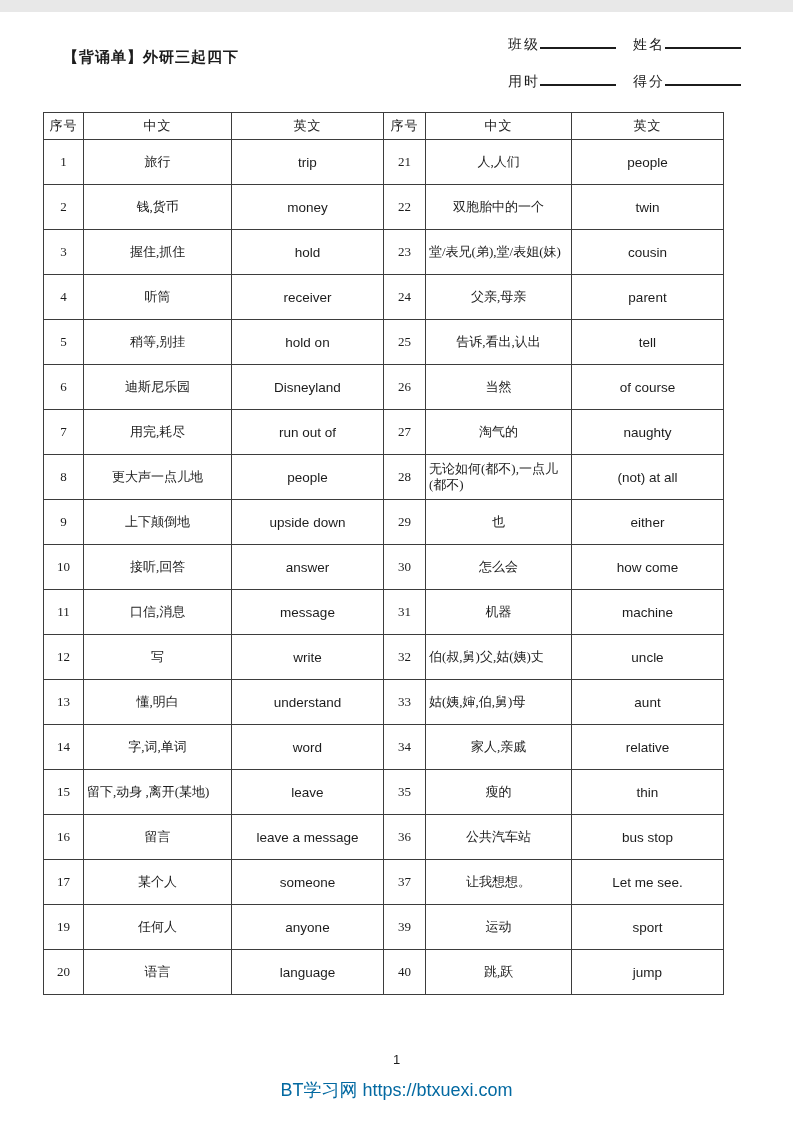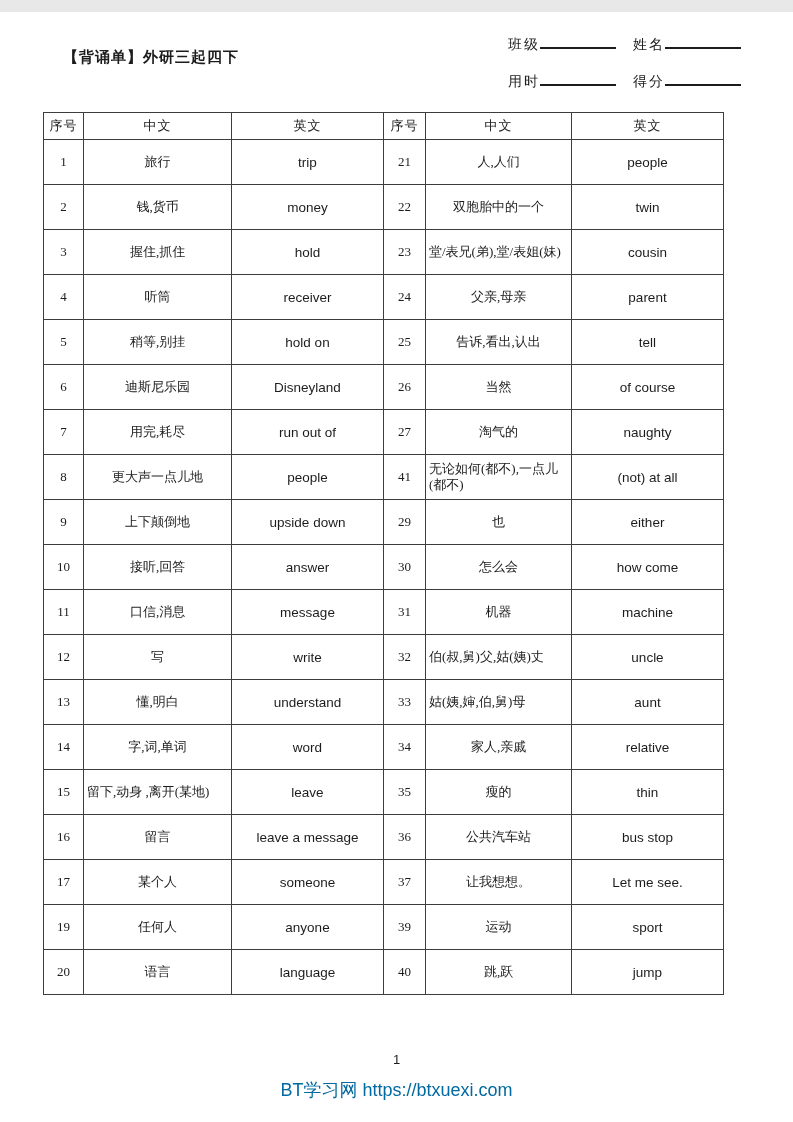--- a/index.html
+++ b/index.html
@@ -166,21 +166,21 @@
           <td class="cn">用完,耗尽</td>
           <td class="en">run out of</td>
           <td class="no">27</td>
           <td class="cn">淘气的</td>
           <td class="en">naughty</td>
         </tr>
         <tr>
           <td class="no">8</td>
           <td class="cn">更大声一点儿地</td>
           <td class="en">people</td>
-          <td class="no">41</td>
+          <td class="no">28</td>
           <td class="cn long">无论如何(都不),一点儿(都不)</td>
           <td class="en">(not) at all</td>
         </tr>
         <tr>
           <td class="no">9</td>
           <td class="cn">上下颠倒地</td>
           <td class="en">upside down</td>
           <td class="no">29</td>
           <td class="cn">也</td>
           <td class="en">either</td>

